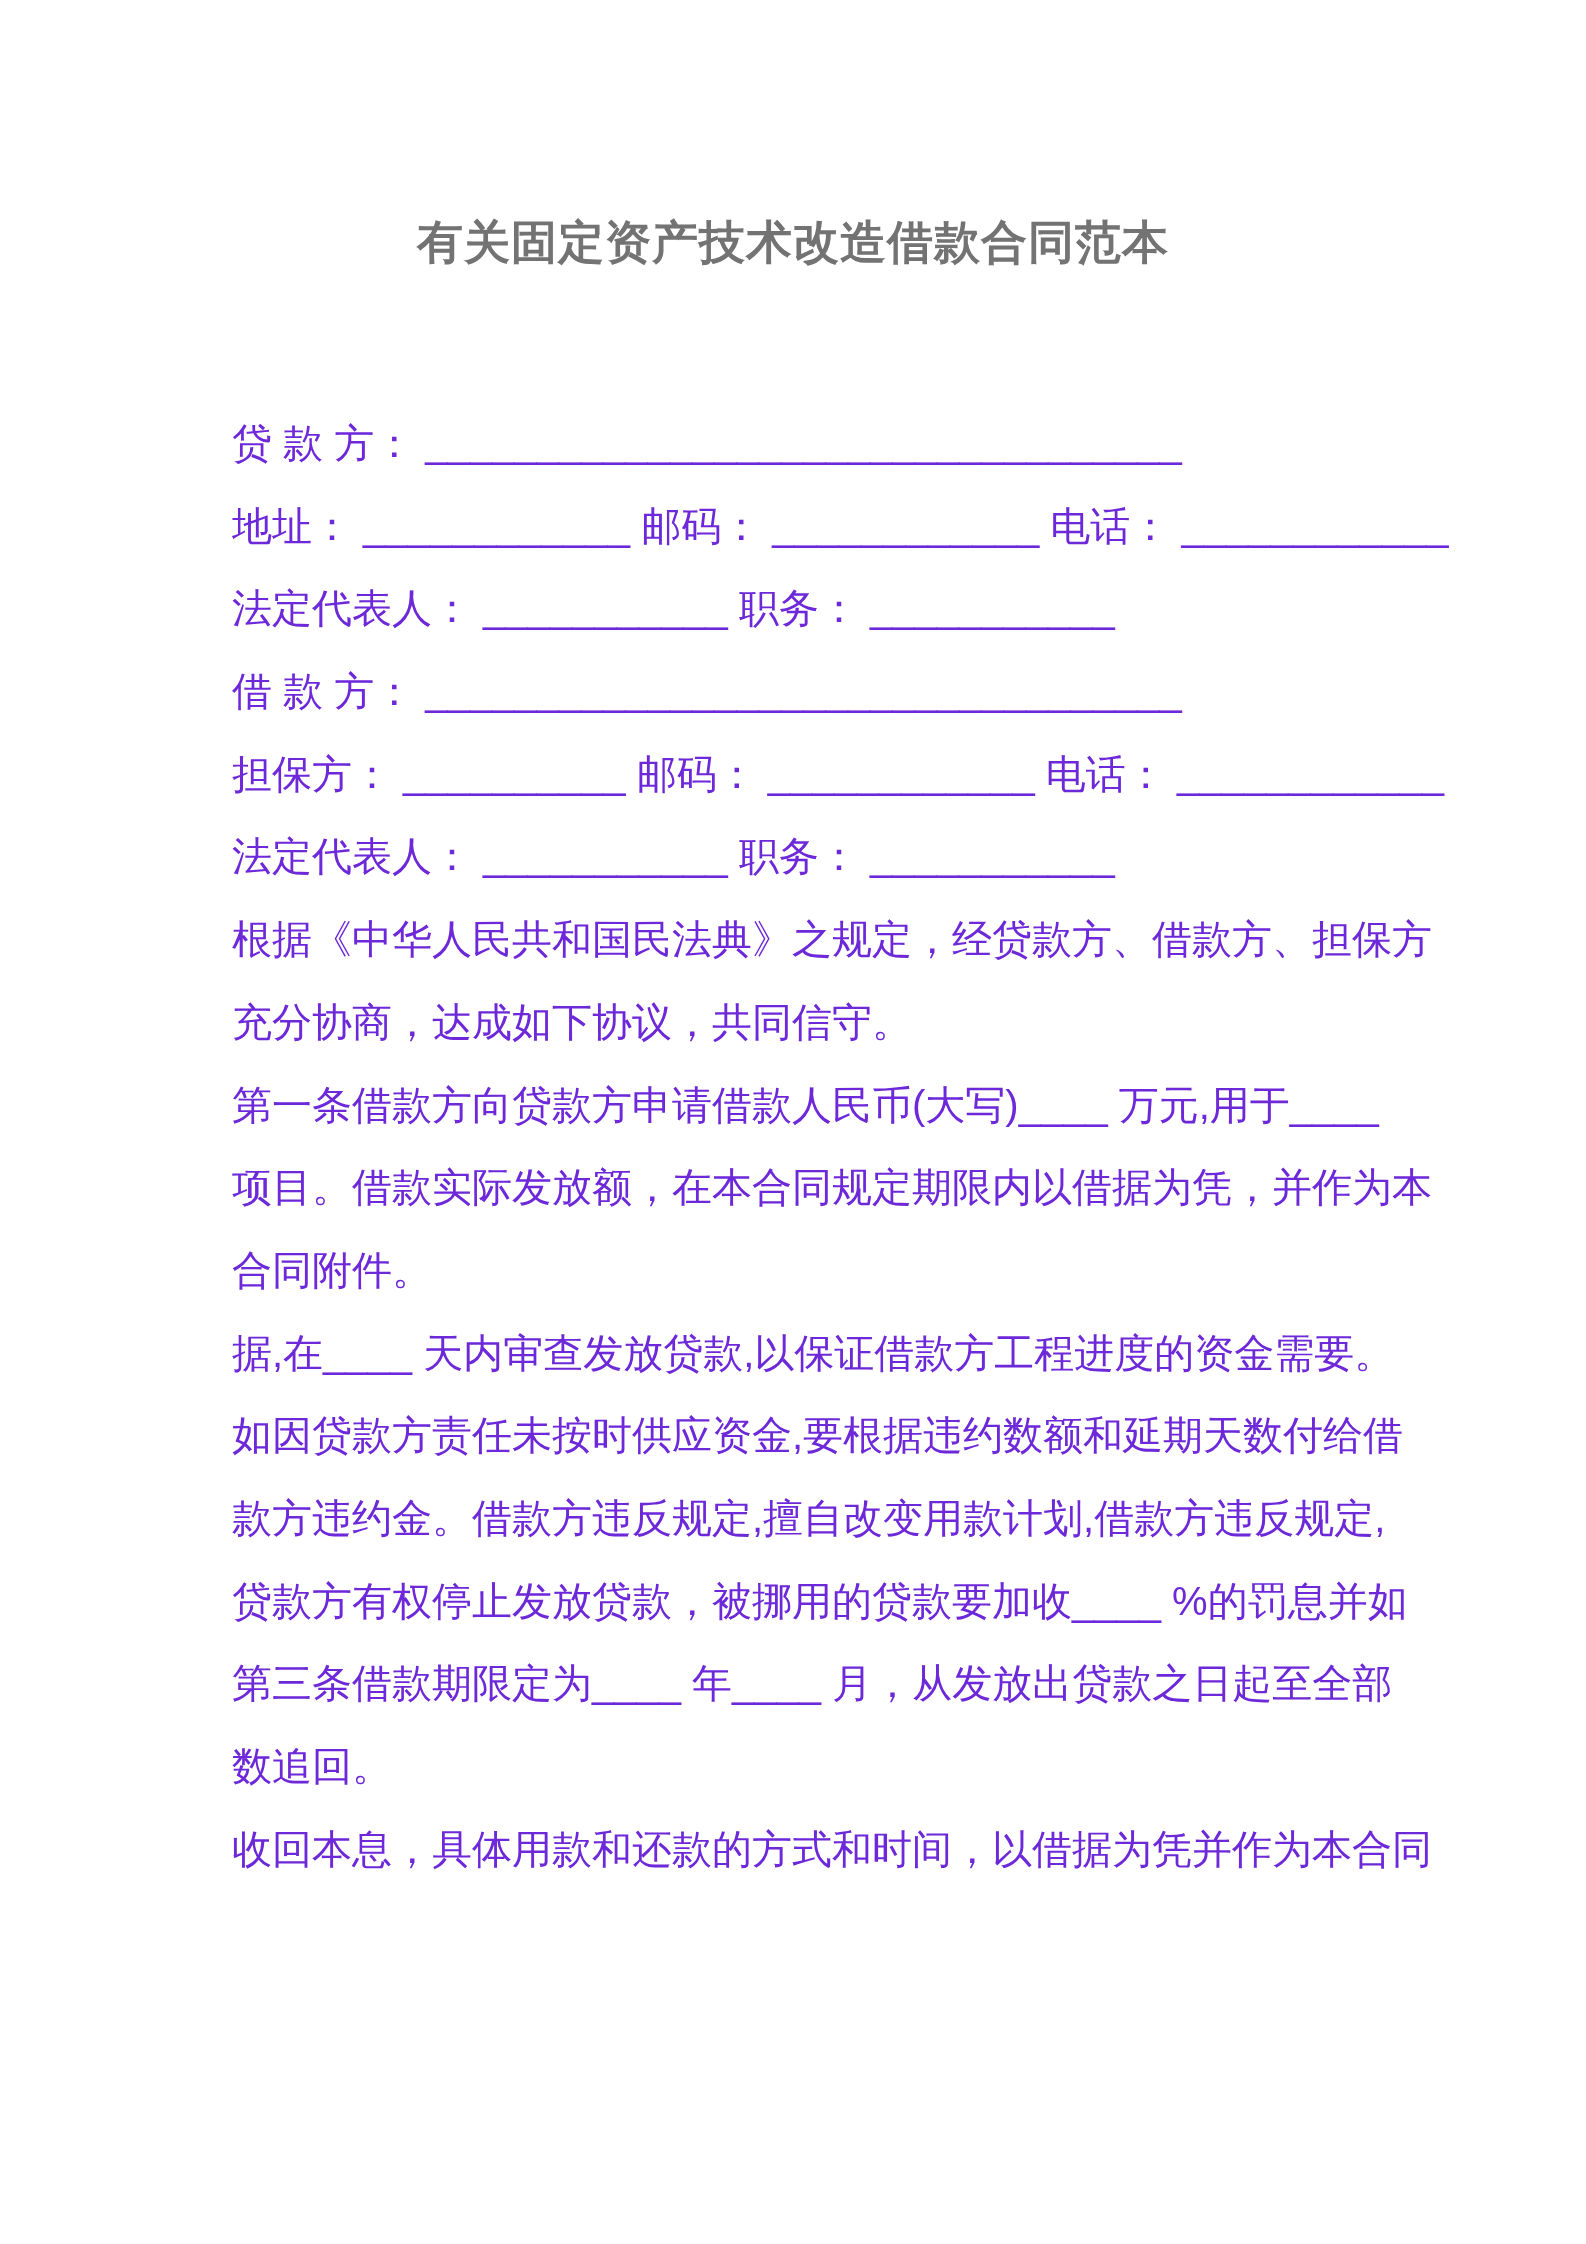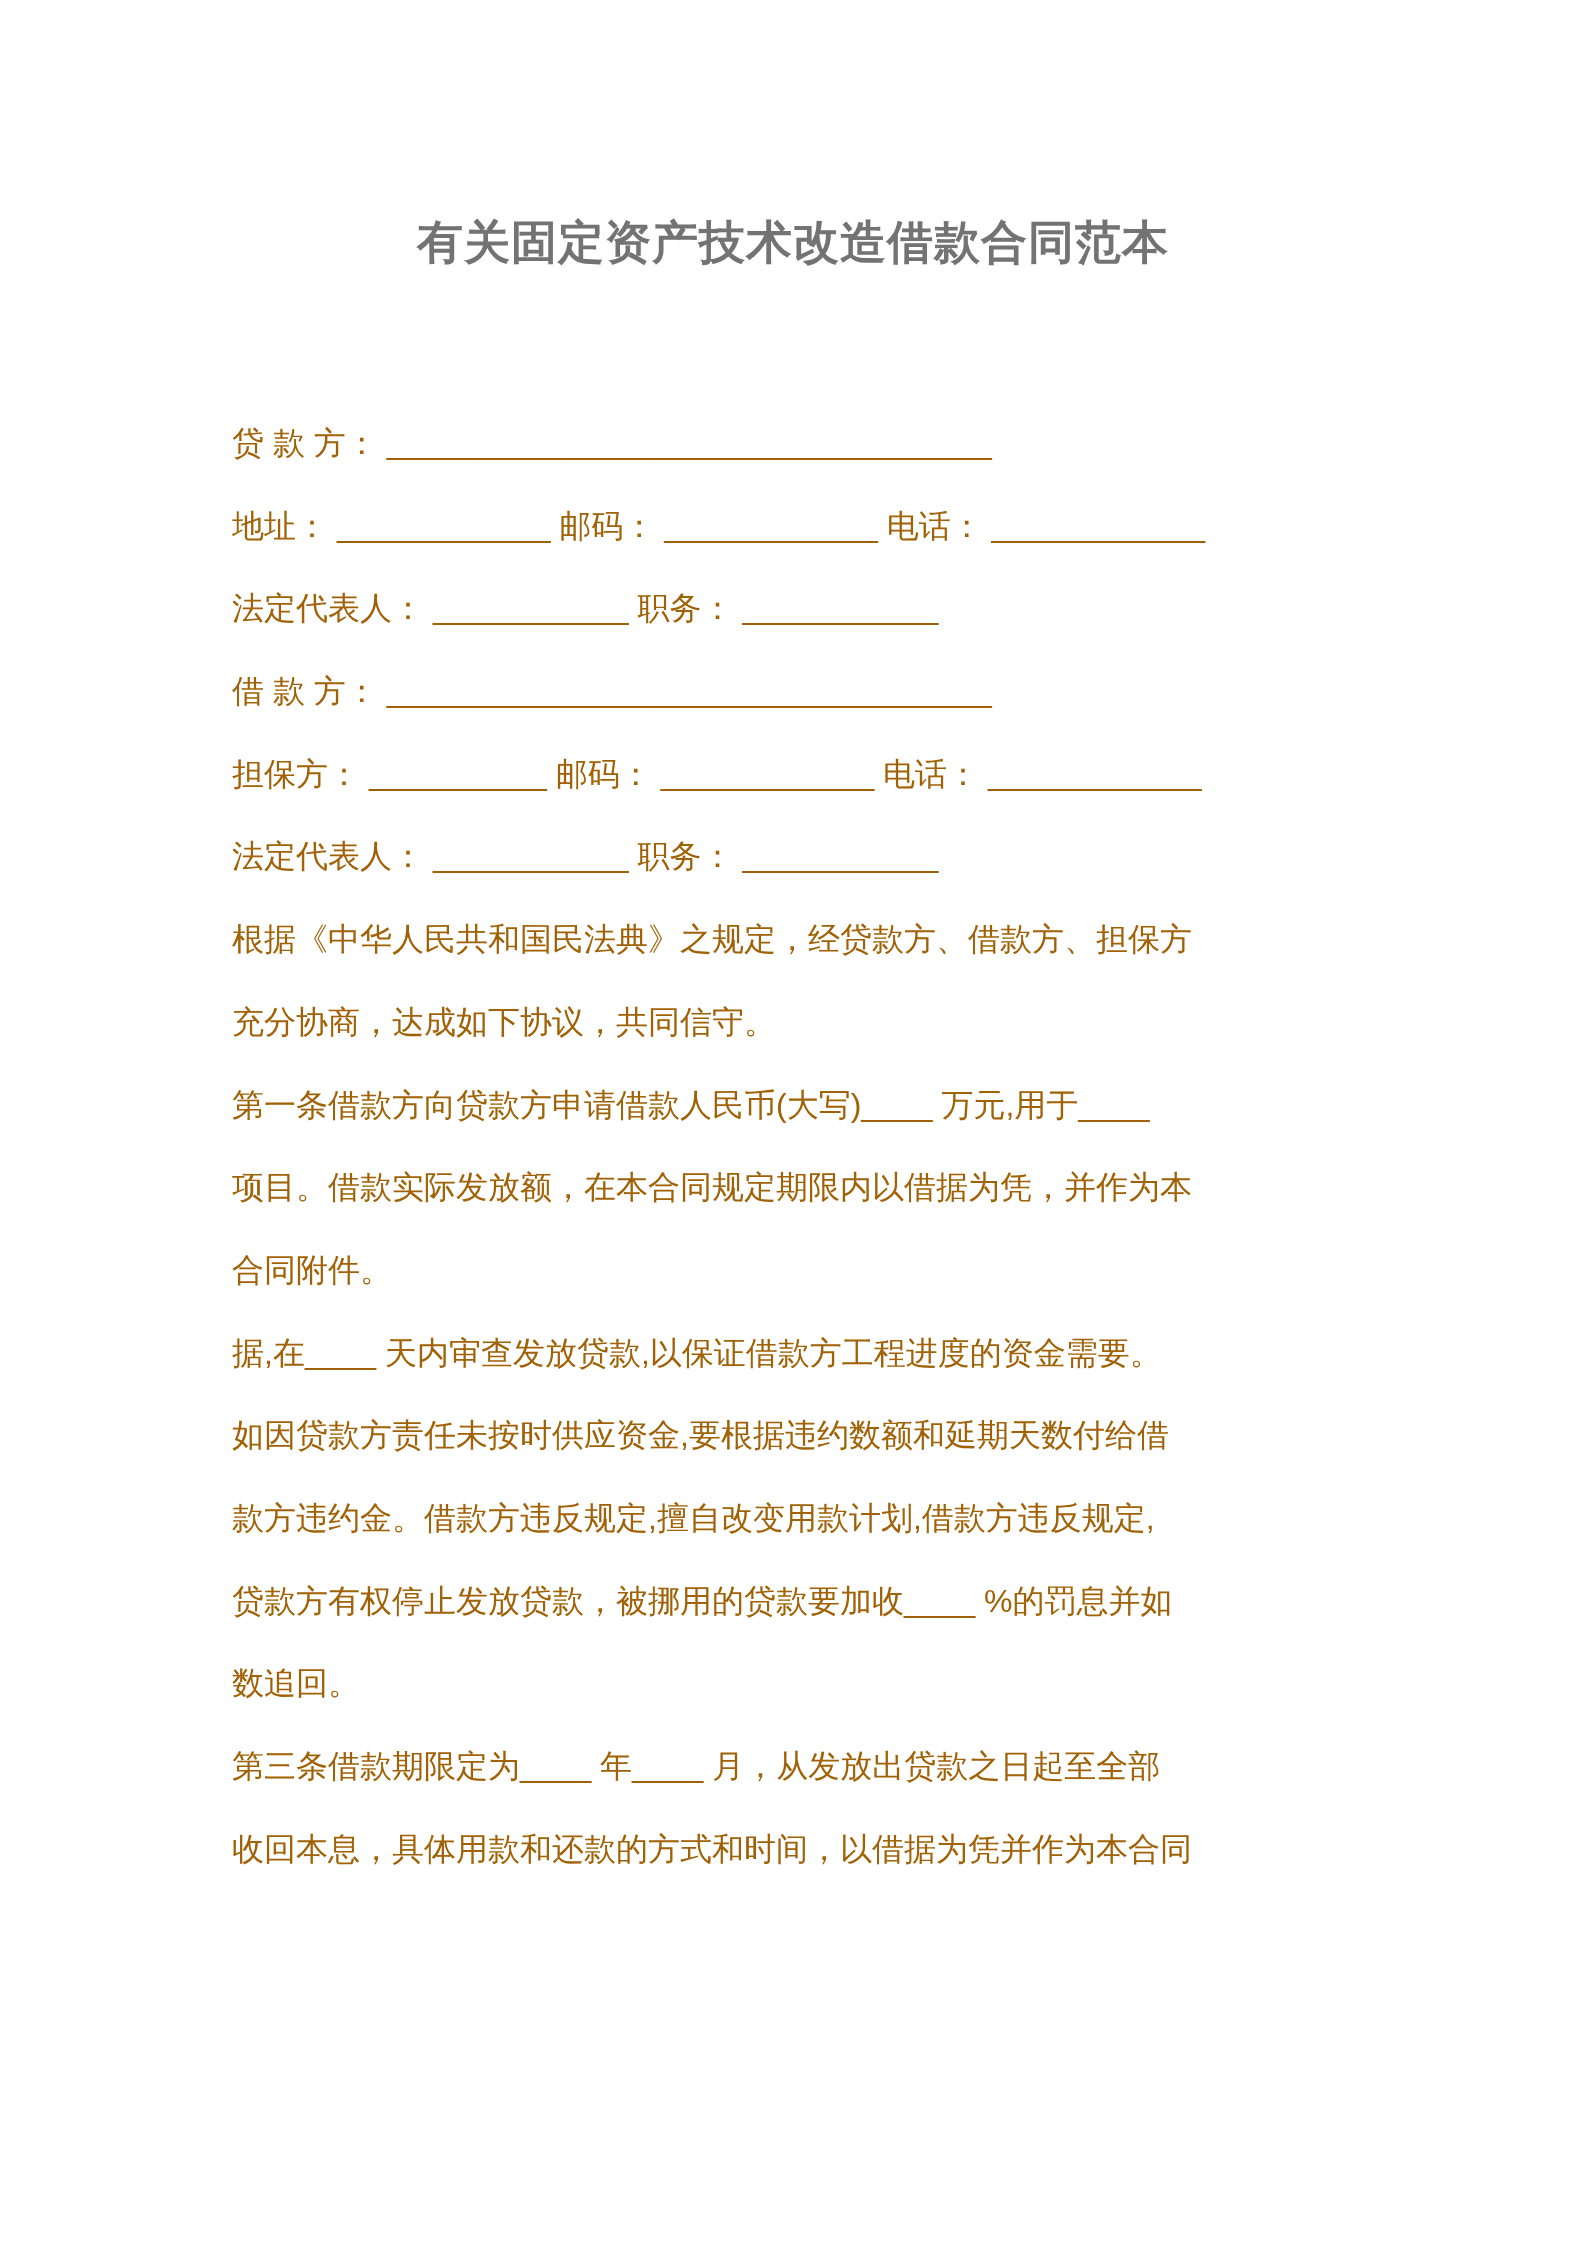--- a/index.html
+++ b/index.html
@@ -30,23 +30,23 @@
   }
   .doc-body {
     position: absolute;
     left: 232px;
     top: 402px;
     width: 1260px;
   }
   .doc-line {
     height: 82.7px;
     line-height: 82.7px;
-    font-size: 32px;
+    font-size: 40px;
     white-space: nowrap;
-    color: #a16207;
+    color: #6d28d9;
   }
 </style>
 </head>
 <body>
 
 <div class="page">
   <h1 class="doc-title">有关固定资产技术改造借款合同范本</h1>
   <div class="doc-body" id="doc-body">
       <div class="doc-line">贷 款 方： __________________________________</div>
       <div class="doc-line">地址： ____________ 邮码： ____________ 电话： ____________</div>
@@ -56,17 +56,17 @@
       <div class="doc-line">法定代表人： ___________ 职务： ___________</div>
       <div class="doc-line">根据《中华人民共和国民法典》之规定，经贷款方、借款方、担保方</div>
       <div class="doc-line">充分协商，达成如下协议，共同信守。</div>
       <div class="doc-line">第一条借款方向贷款方申请借款人民币(大写)____ 万元,用于____</div>
       <div class="doc-line">项目。借款实际发放额，在本合同规定期限内以借据为凭，并作为本</div>
       <div class="doc-line">合同附件。</div>
       <div class="doc-line">据,在____ 天内审查发放贷款,以保证借款方工程进度的资金需要。</div>
       <div class="doc-line">如因贷款方责任未按时供应资金,要根据违约数额和延期天数付给借</div>
       <div class="doc-line">款方违约金。借款方违反规定,擅自改变用款计划,借款方违反规定,</div>
       <div class="doc-line">贷款方有权停止发放贷款，被挪用的贷款要加收____ %的罚息并如</div>
+      <div class="doc-line">第三条借款期限定为____ 年____ 月，从发放出贷款之日起至全部</div>
       <div class="doc-line">数追回。</div>
-      <div class="doc-line">第三条借款期限定为____ 年____ 月，从发放出贷款之日起至全部</div>
       <div class="doc-line">收回本息，具体用款和还款的方式和时间，以借据为凭并作为本合同</div>
     </div>
 </div>
 
 </body></html>

